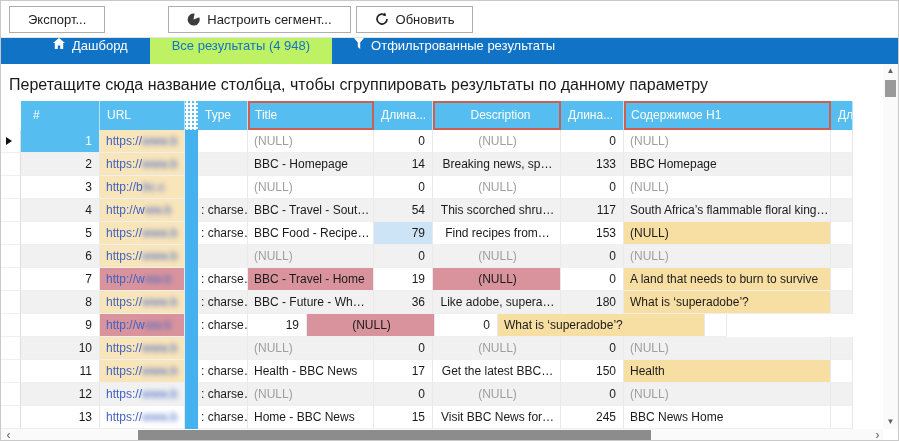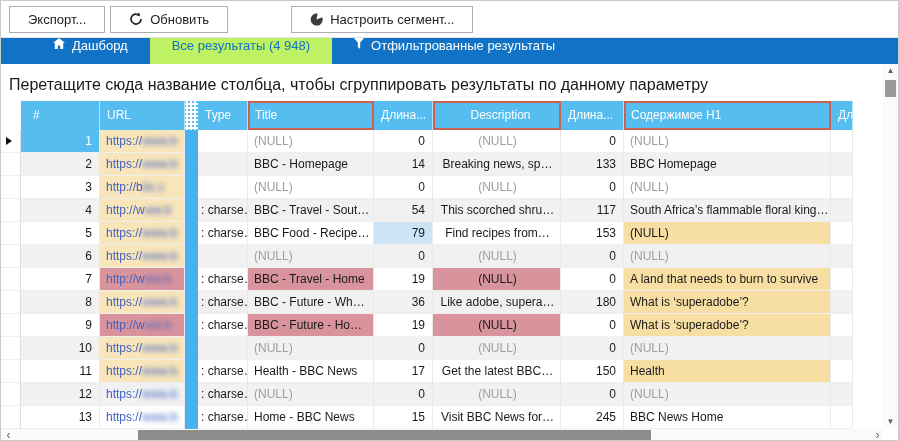--- a/index.html
+++ b/index.html
@@ -75,36 +75,36 @@
 </style>
 </head>
 <body>
 
 <div class="app">
 
   <div class="toolbar">
     <button class="tbtn">
       <span>Экспорт...</span>
     </button>
+    <button class="tbtn seg">
+      <span style="display:inline-flex;">
+        <svg width="13" height="13" viewBox="0 0 14 14">
+            <path d="M7 7 L8.2 0.6 A6.5 6.5 0 1 0 13.2 4.6 Z" fill="#3d3d3d"></path>
+          </svg>
+      </span>
+      <span>Настроить сегмент...</span>
+    </button>
     <button class="tbtn">
       <span style="display:inline-flex;">
         <svg width="14" height="14" viewBox="0 0 14 14">
             <path d="M12 7a5 5 0 1 1-1.6-3.66" fill="none" stroke="#222" stroke-width="1.7"></path>
             <path d="M10.2 0.4 L10.9 4.2 L7.2 3.2 Z" fill="#222"></path>
           </svg>
       </span>
       <span>Обновить</span>
-    </button>
-    <button class="tbtn seg">
-      <span style="display:inline-flex;">
-        <svg width="13" height="13" viewBox="0 0 14 14">
-            <path d="M7 7 L8.2 0.6 A6.5 6.5 0 1 0 13.2 4.6 Z" fill="#3d3d3d"></path>
-          </svg>
-      </span>
-      <span>Настроить сегмент...</span>
     </button>
   </div>
 
   <div class="tabbar">
     <div class="tab">
       <span style="display:inline-flex;">
         <svg width="12" height="11" viewBox="0 0 12 11">
             <path d="M6 0 L12 5 H10.2 V11 H7.2 V7.4 H4.8 V11 H1.8 V5 H0 Z" fill="#fff"></path>
           </svg>
       </span>
@@ -247,21 +247,20 @@
         <div class="bc c-len2 rnum"><span>180</span></div>
         <div class="bc c-h1 bg-h1"><span>What is ‘superadobe’?</span></div>
         <div class="bc c-dl"></div>
       </div>
       <div class="grow">
         <div class="bc c-ind"></div>
         <div class="bc c-num rnum">9</div>
         <div class="bc c-url bg-red"><span class="lnk">http://w</span><span class="lnk blur">ww.b</span></div>
         <div class="bc c-split splitbody"></div>
         <div class="bc c-type">: charse…</div>
-        <div class="bc c-title bg-red"><span>BBC - Future - Ho…</span></div>
         <div class="bc c-len1 rnum"><span>19</span></div>
         <div class="bc c-desc bg-red"><span>(NULL)</span></div>
         <div class="bc c-len2 rnum"><span>0</span></div>
         <div class="bc c-h1 bg-h1"><span>What is ‘superadobe’?</span></div>
         <div class="bc c-dl"></div>
       </div>
       <div class="grow even">
         <div class="bc c-ind"></div>
         <div class="bc c-num rnum">10</div>
         <div class="bc c-url bg-yellow"><span class="lnk">https://</span><span class="lnk blur">www.b</span></div>

